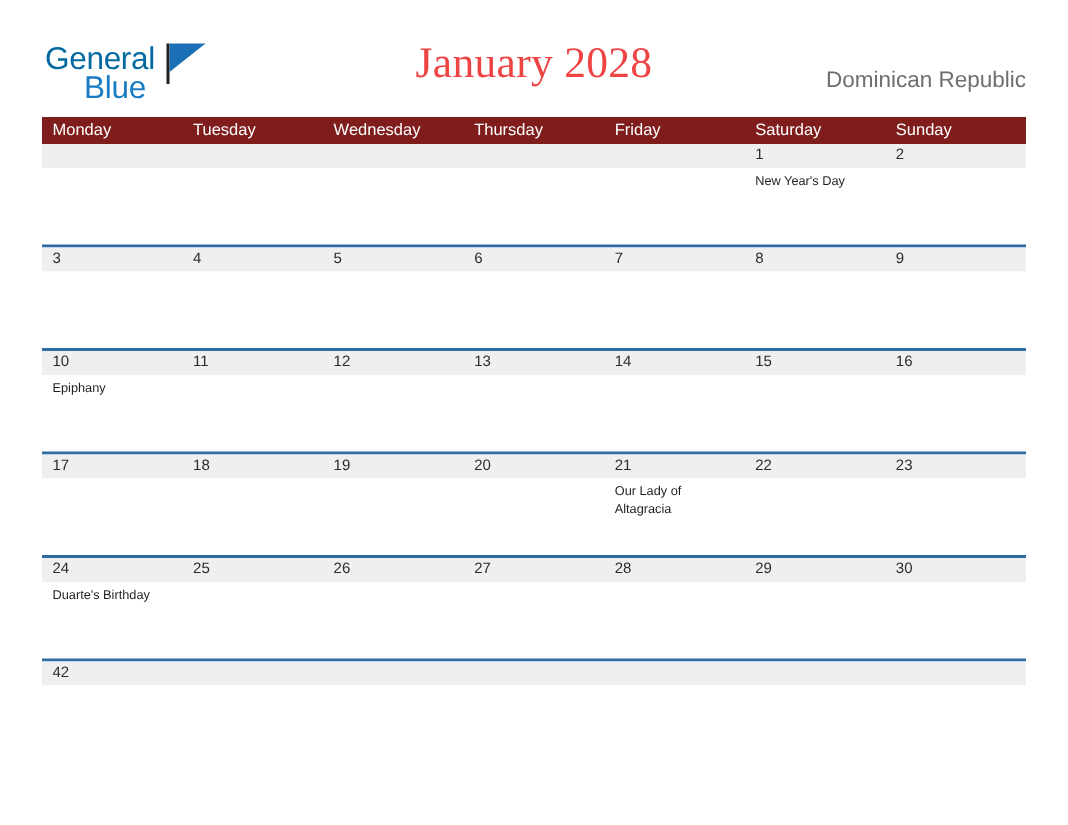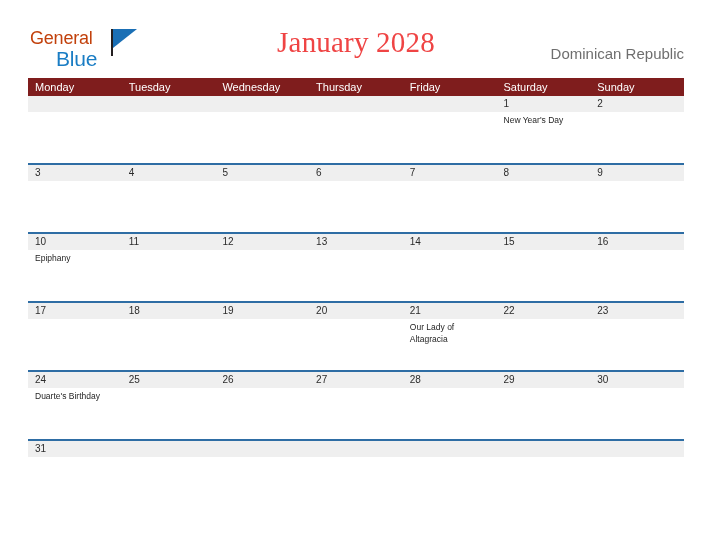--- a/index.html
+++ b/index.html
@@ -34,23 +34,23 @@
     left: 30px;
     top: 28px;
     width: 200px;
     height: 42px;
     user-select: none;
   }
   .logo-general {
     position: absolute;
     left: 0;
     top: 0;
-    font-size: 18px;
+    font-size: 21px;
     letter-spacing: -0.2px;
-    color: #c2410c;
+    color: #0369a1;
     font-family: "Liberation Sans", sans-serif;
   }
   .logo-blue {
     position: absolute;
     left: 26px;
     top: 19px;
     font-size: 21px;
     letter-spacing: -0.2px;
     color: #1a7dc4;
     font-family: "Liberation Sans", sans-serif;
@@ -303,21 +303,21 @@
         <div class="event-cell"></div>
         <div class="event-cell"></div>
         <div class="event-cell"></div>
         <div class="event-cell"></div>
         <div class="event-cell"></div>
       </div>
     </div>
 
     <div class="week-row h-last">
       <div class="date-strip">
-        <div class="date-cell">31</div>
+        <div class="date-cell">42</div>
         <div class="date-cell"></div>
         <div class="date-cell"></div>
         <div class="date-cell"></div>
         <div class="date-cell"></div>
         <div class="date-cell"></div>
         <div class="date-cell"></div>
       </div>
       <div class="event-strip">
         <div class="event-cell"></div>
         <div class="event-cell"></div>

